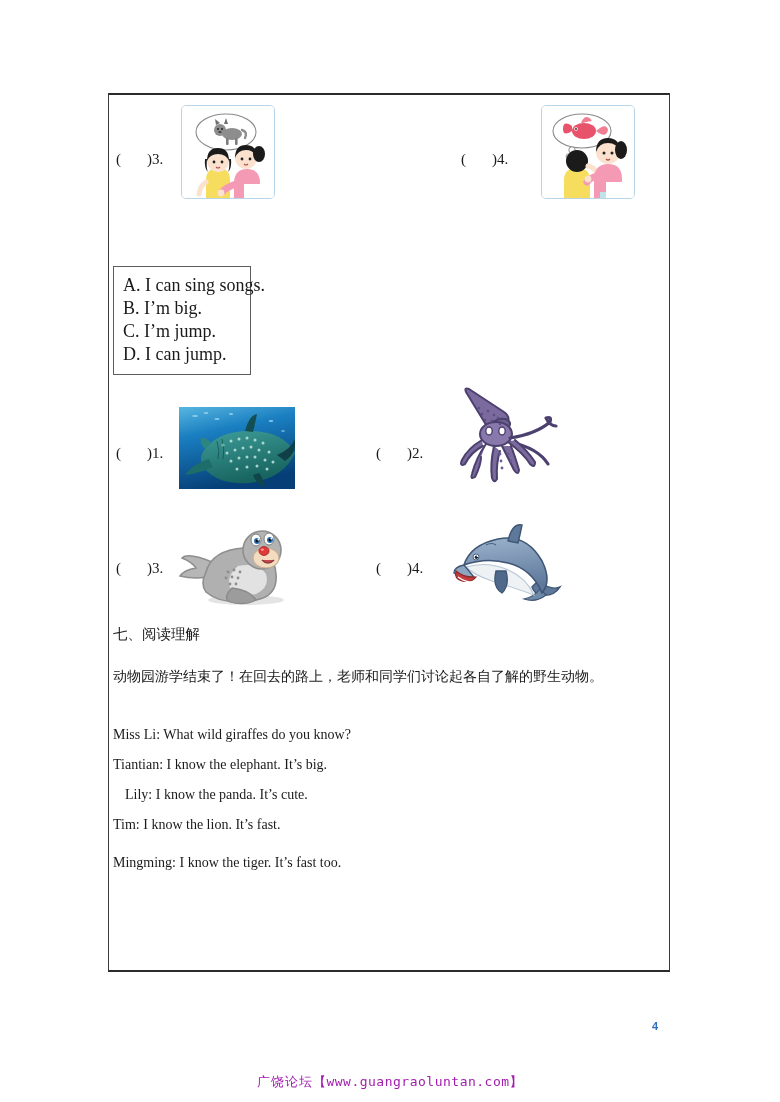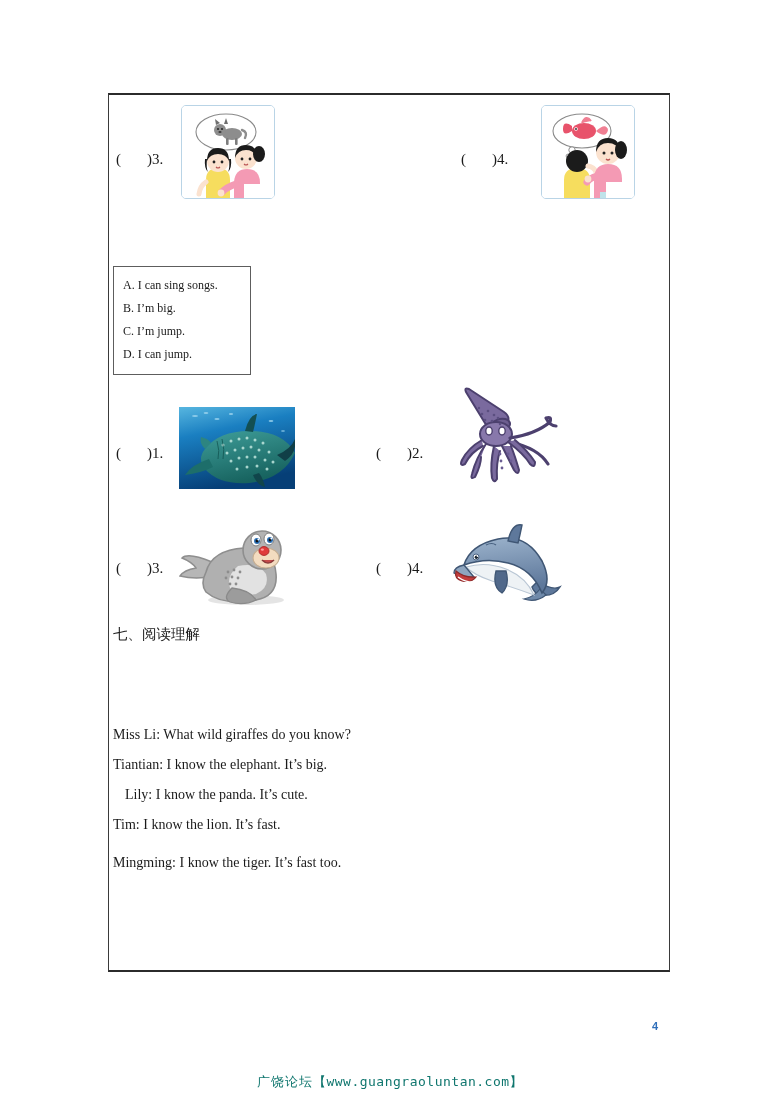--- a/index.html
+++ b/index.html
@@ -74,21 +74,21 @@
     position: absolute;
     left: 4px;
     top: 171px;
     width: 138px;
     border: 1px solid #5d5d5d;
     box-sizing: border-box;
     padding: 7px 8px 8px 9px;
     background: #fff;
   }
   #options-box .opt {
-    font-size: 12px;
+    font-size: 18px;
     line-height: 23px;
     color: #1a1a1a;
     white-space: nowrap;
   }
 
   
   #page-number {
     position: absolute;
     left: 652px;
     top: 1020px;
@@ -98,21 +98,21 @@
     color: #2f6fba;
   }
   #watermark {
     position: absolute;
     left: 0;
     top: 1073px;
     width: 780px;
     text-align: center;
     font-family: "DejaVu Sans Mono", monospace;
     font-size: 13px;
-    color: #0f766e;
+    color: #a21caf;
     letter-spacing: 0.5px;
     white-space: nowrap;
   }
   #watermark .wm-cn {
     font-family: "DejaVu Sans", sans-serif;
     letter-spacing: 1px;
   }
 
   svg { display: block; }
 </style>
@@ -421,20 +421,21 @@
       <circle cx="24" cy="34" r="3" fill="#ffffff" stroke="#4b6383" stroke-width="1"></circle>
       <circle cx="24.4" cy="34.2" r="1.7" fill="#16222f"></circle>
       <circle cx="25.4" cy="33.2" r="0.7" fill="#fff"></circle>
 
       <path d="M34 22 q6 -3 10 0" stroke="#47607f" stroke-width="1.2" fill="none"></path>
     </svg>
   </div>
 
   <div class="section-heading" style="left:4px; top:530px; font-family:Liberation Serif, serif;">七、阅读理解</div>
 
+  <div class="body-line" style="left:4px; top:573px; font-family:'DejaVu Sans', sans-serif;">动物园游学结束了！在回去的路上，老师和同学们讨论起各自了解的野生动物。</div>
 
   <div class="body-line" style="left:4px; top:632px;">Miss Li: What wild giraffes do you know?</div>
   <div class="body-line" style="left:4px; top:662px;">Tiantian: I know the elephant. It’s big.</div>
   <div class="body-line" style="left:4px; top:692px;margin-left:12px;">Lily: I know the panda. It’s cute.</div>
   <div class="body-line" style="left:4px; top:722px;">Tim: I know the lion. It’s fast.</div>
   <div class="body-line" style="left:4px; top:760px;">Mingming: I know the tiger. It’s fast too.</div>
 
 </div>
 
 <div id="page-number">4</div>

